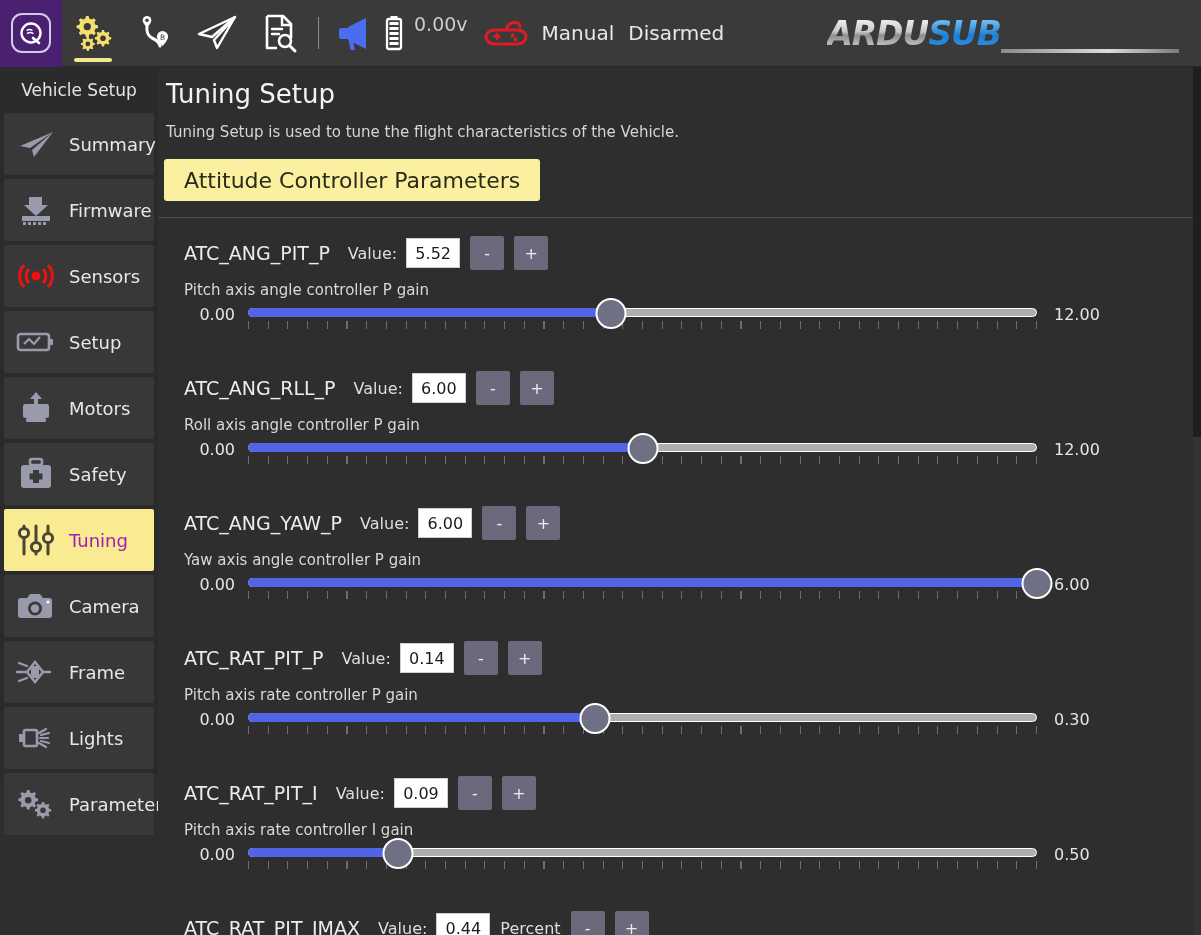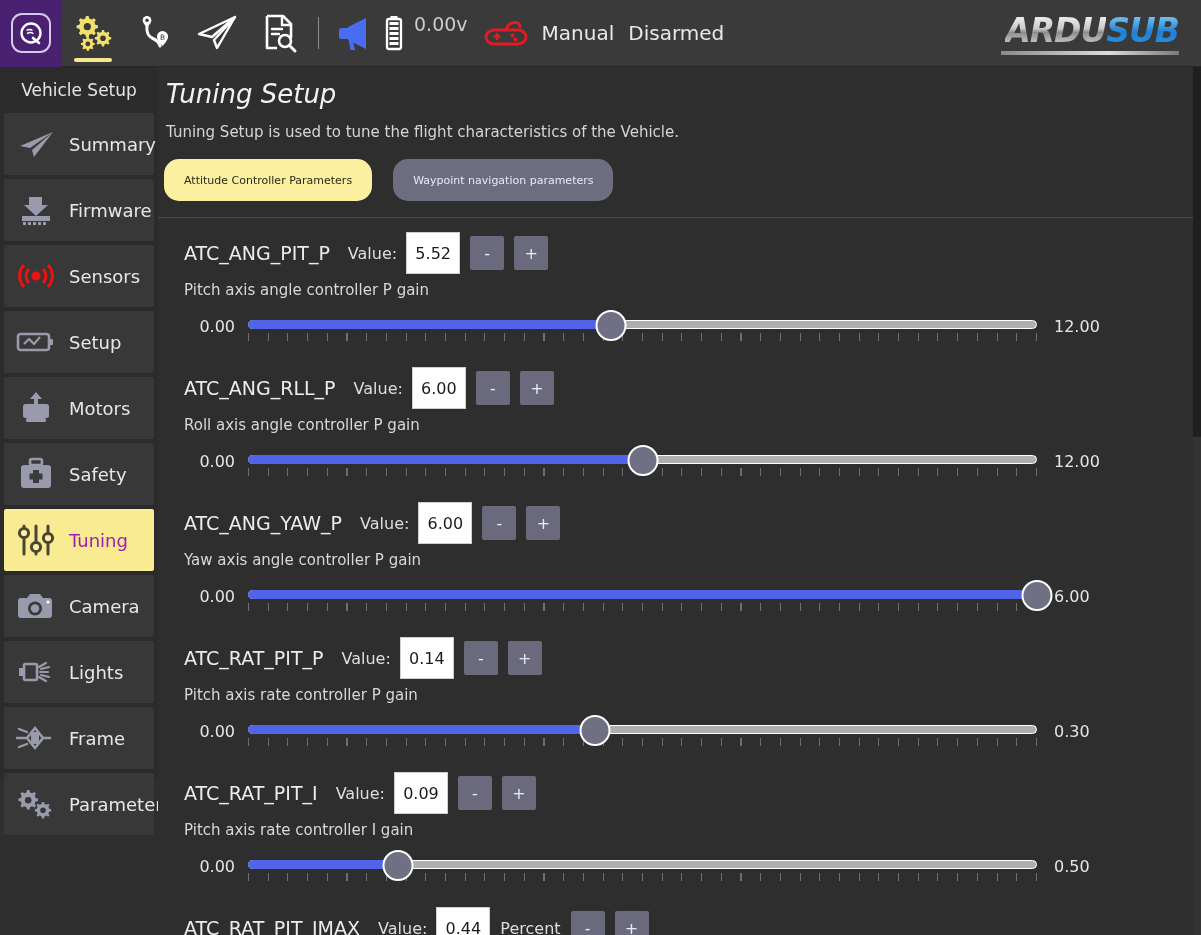--- a/index.html
+++ b/index.html
@@ -44,21 +44,21 @@
   .status-item {
     display: flex; align-items: flex-start; flex: 0 0 auto;
   }
   .status-text {
     color: #cccccc; font-size: 19px; margin-left: 7px;
     font-family: "DejaVu Sans", "Liberation Sans", sans-serif;
   }
   .mode-text { color: #e8e8e8; font-size: 20px; margin-left: 14px; }
   .brand {
     margin-left: auto; margin-right: 22px;
-    display: flex; flex-direction: column; align-items: flex-end;
+    display: flex; flex-direction: row; align-items: flex-end;
   }
   .brand-row { display: flex; align-items: baseline; }
   .brand-a {
     font-family: "DejaVu Sans", "Liberation Sans", sans-serif;
     font-weight: bold; font-style: italic; font-size: 33px; letter-spacing: -1px;
     background: linear-gradient(180deg,#ffffff 0%,#c9c9c9 45%,#8e8e8e 55%,#e6e6e6 100%);
     -webkit-background-clip: text; background-clip: text; color: transparent;
   }
   .brand-b {
     font-family: "DejaVu Sans", "Liberation Sans", sans-serif;
@@ -95,55 +95,54 @@
 
   
   .main {
     position: absolute; top: 67px; left: 158px;
     width: 1035px; height: 868px;
     background: #2e2e2e; overflow: hidden;
   }
   .page-title {
     color: #f2f2f2; font-size: 26px; font-weight: normal;
     margin: 12px 0 0 8px;
-    font-style: italic;
   }
   .page-sub { color: #d6d6d6; font-size: 15px; margin: 14px 0 0 8px; }
   .tabs { display: flex; margin: 18px 0 0 6px; gap: 21px; }
   .tab {
-    height: 42px; border-radius: 15px; padding: 0 20px;
+    height: 42px; border-radius: 3px; padding: 0 20px;
     display: flex; align-items: center; justify-content: center;
-    background: #6d6d80; color: #e9e9f2; font-size: 11px;
+    background: #6d6d80; color: #e9e9f2; font-size: 22px;
   }
   .tab.active { background: #fbf0a0; color: #2c2a18; }
   .divider {
     height: 1px; background: #4a4a4a; margin: 16px 0 0 0; width: 1035px;
   }
 
   .params { position: relative; padding-top: 14px; }
   .prow { position: relative; height: 135px; }
   .prow .p-head { display: flex; align-items: center; padding-left: 26px; height: 42px; }
   .p-name { color: #ececec; font-size: 19px; }
   .p-valuelbl { color: #dedede; font-size: 16px; margin-left: 18px; }
   .p-valuebox {
     background: #ffffff; color: #1b1b1b; font-size: 16px;
-    height: 42px; min-width: 54px; padding: 0 7px;
+    height: 30px; min-width: 54px; padding: 0 7px;
     display: flex; align-items: center; justify-content: center;
     margin-left: 9px; border: 1px solid #cfcfcf;
   }
   .p-unit { color: #dedede; font-size: 16px; margin-left: 10px; }
   .p-btn {
     width: 34px; height: 34px; background: #6a6a7c; color: #eaeaf0;
     font-size: 16px; display: flex; align-items: center; justify-content: center;
     margin-left: 10px; border-radius: 2px;
   }
   .p-desc { color: #d8d8d8; font-size: 15px; padding-left: 26px; margin-top: 7px; }
 
   .slider-row {
-    display: flex; align-items: center; margin-top: 12px; padding-left: 26px;
+    display: flex; align-items: center; padding-left: 26px;
   }
   .s-min, .s-max { color: #e6e6e6; font-size: 16px; width: 64px; }
   .s-min { text-align: right; padding-right: 13px; }
   .s-max { text-align: left; padding-left: 17px; }
   .s-track {
     position: relative; width: 789px; height: 30px; flex: 0 0 auto;
   }
   .s-bar {
     position: absolute; top: 9px; left: 0; width: 789px; height: 9px;
     background: #aeaeae; border: 1px solid #ffffff; border-radius: 5px;
@@ -363,37 +362,37 @@
               <path d="M11 7 l3 -4 h10 l3 4 z" fill="#9a9aad"></path>
               <circle cx="19" cy="17.5" r="7" fill="#3a3a3a"></circle>
               <circle cx="19" cy="17.5" r="4.2" fill="#9a9aad"></circle>
               <circle cx="32" cy="11" r="1.6" fill="#ffffff"></circle>
             </svg>
           </span>
           <span class="s-label">Camera</span>
         </div>
         <div class="side-item">
           <span class="side-ico">
+            <svg width="42" height="28" viewBox="0 0 42 28">
+              <path d="M20 4 l8 10 l-8 10 l-8 -10 z" fill="none" stroke="#9a9aad" stroke-width="2.6"></path>
+              <rect x="16" y="8" width="8" height="12" rx="3" fill="#9a9aad"></rect>
+              <path d="M11 14 h-9 M12 8 l-8 -3 M12 20 l-8 3 M29 14 h6" stroke="#9a9aad" stroke-width="2.4" stroke-linecap="round"></path>
+            </svg>
+          </span>
+          <span class="s-label">Frame</span>
+        </div>
+        <div class="side-item">
+          <span class="side-ico">
             <svg width="42" height="30" viewBox="0 0 42 30">
               <rect x="9" y="7" width="13" height="16" rx="1.5" fill="none" stroke="#9a9aad" stroke-width="2.6"></rect>
               <rect x="4" y="11" width="5" height="8" fill="#9a9aad"></rect>
               <path d="M25 15 h8 M24 10 l7 -4 M24 20 l7 4 M26 12 l8 -2 M26 18 l8 2" stroke="#9a9aad" stroke-width="2.2" stroke-linecap="round"></path>
             </svg>
           </span>
           <span class="s-label">Lights</span>
-        </div>
-        <div class="side-item">
-          <span class="side-ico">
-            <svg width="42" height="28" viewBox="0 0 42 28">
-              <path d="M20 4 l8 10 l-8 10 l-8 -10 z" fill="none" stroke="#9a9aad" stroke-width="2.6"></path>
-              <rect x="16" y="8" width="8" height="12" rx="3" fill="#9a9aad"></rect>
-              <path d="M11 14 h-9 M12 8 l-8 -3 M12 20 l-8 3 M29 14 h6" stroke="#9a9aad" stroke-width="2.4" stroke-linecap="round"></path>
-            </svg>
-          </span>
-          <span class="s-label">Frame</span>
         </div>
         <div class="side-item">
           <span class="side-ico">
             <svg width="42" height="32" viewBox="0 0 42 32">
               <g fill="#9a9aad">
                 <path d="M12 2 l2.4 0 l.6 2.4 l2.2 .9 l2.1-1.3 l1.7 1.7 l-1.3 2.1 l.9 2.2 l2.4 .6 l0 2.4 l-2.4 .6 l-.9 2.2 l1.3 2.1 l-1.7 1.7 l-2.1-1.3 l-2.2 .9 l-.6 2.4 l-2.4 0 l-.6-2.4 l-2.2-.9 l-2.1 1.3 l-1.7-1.7 l1.3-2.1 l-.9-2.2 l-2.4-.6 l0-2.4 l2.4-.6 l.9-2.2 l-1.3-2.1 l1.7-1.7 l2.1 1.3 l2.2-.9 z"></path>
                 <circle cx="13.2" cy="12.2" r="3.3" fill="#383838"></circle>
                 <path d="M27 14 l2 0 l.5 2 l1.8 .8 l1.8-1.1 l1.4 1.4 l-1.1 1.8 l.8 1.8 l2 .5 l0 2 l-2 .5 l-.8 1.8 l1.1 1.8 l-1.4 1.4 l-1.8-1.1 l-1.8 .8 l-.5 2 l-2 0 l-.5-2 l-1.8-.8 l-1.8 1.1 l-1.4-1.4 l1.1-1.8 l-.8-1.8 l-2-.5 l0-2 l2-.5 l.8-1.8 l-1.1-1.8 l1.4-1.4 l1.8 1.1 l1.8-.8 z"></path>
                 <circle cx="28" cy="22.2" r="2.8" fill="#383838"></circle>
               </g>
@@ -403,23 +402,20 @@
         </div>
       </div>
   </div>
 
   <div class="main">
     <h1 class="page-title">Tuning Setup</h1>
     <div class="page-sub">Tuning Setup is used to tune the flight characteristics of the Vehicle.</div>
     <div class="tabs" id="tab-list">
         <div class="tab active">
           <span>Attitude Controller Parameters</span>
-        </div>
-        <div class="tab">
-          <span>Waypoint navigation parameters</span>
         </div>
       </div>
     <div class="divider"></div>
     <div class="params" id="param-list">
         <div class="prow">
           <div class="p-head">
             <span class="p-name">ATC_ANG_PIT_P</span>
             <span class="p-valuelbl">Value:</span>
             <span class="p-valuebox">5.52</span>
             <span class="p-btn">-</span>

